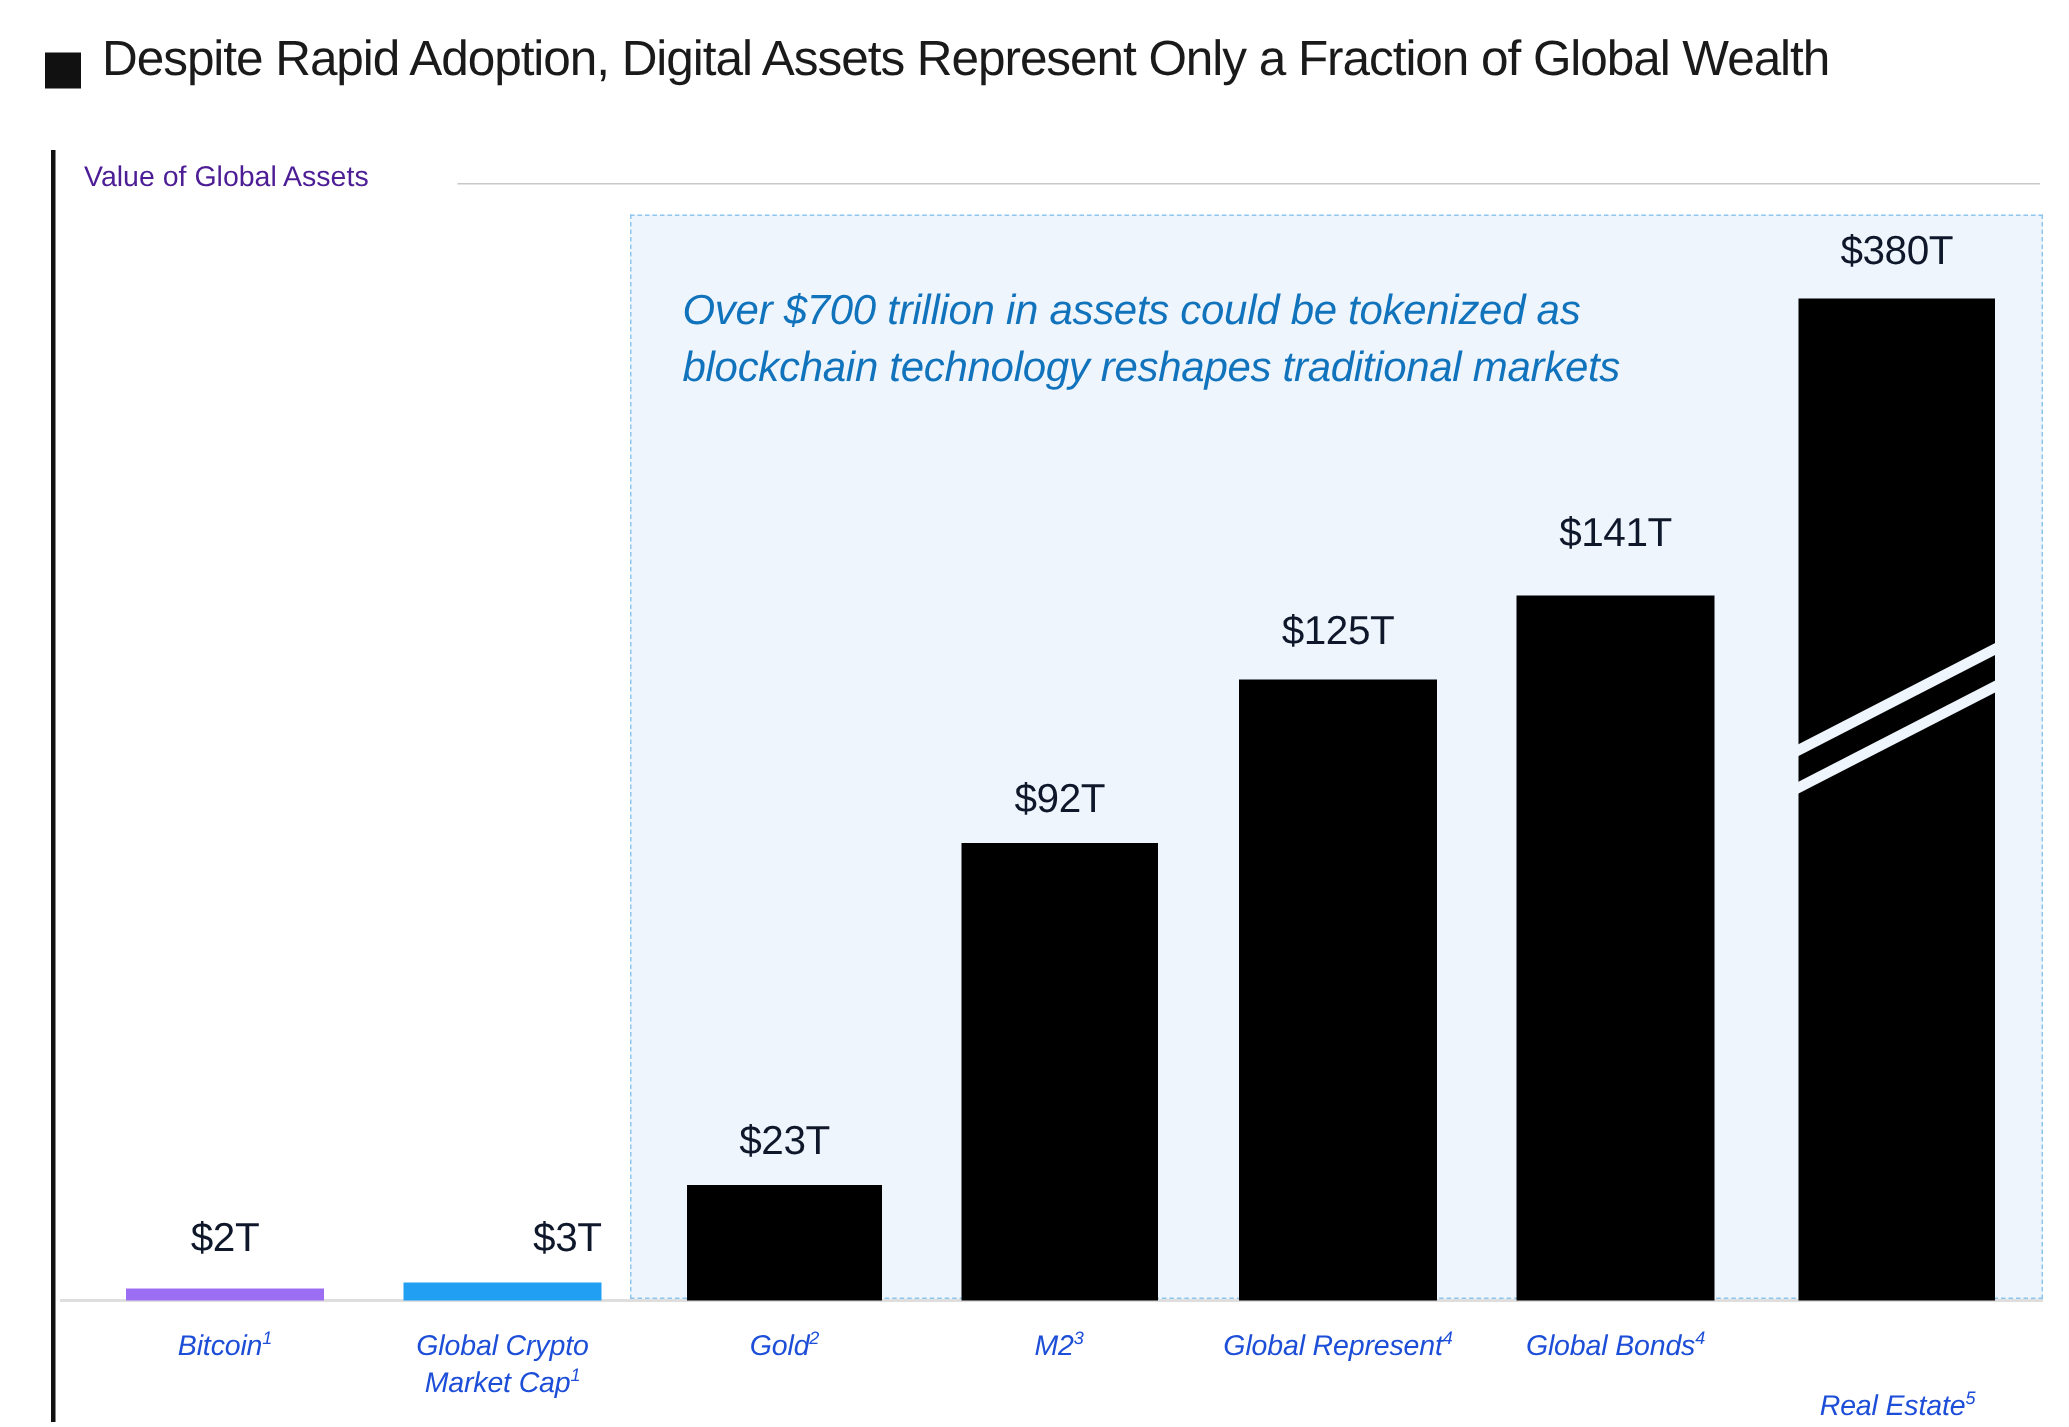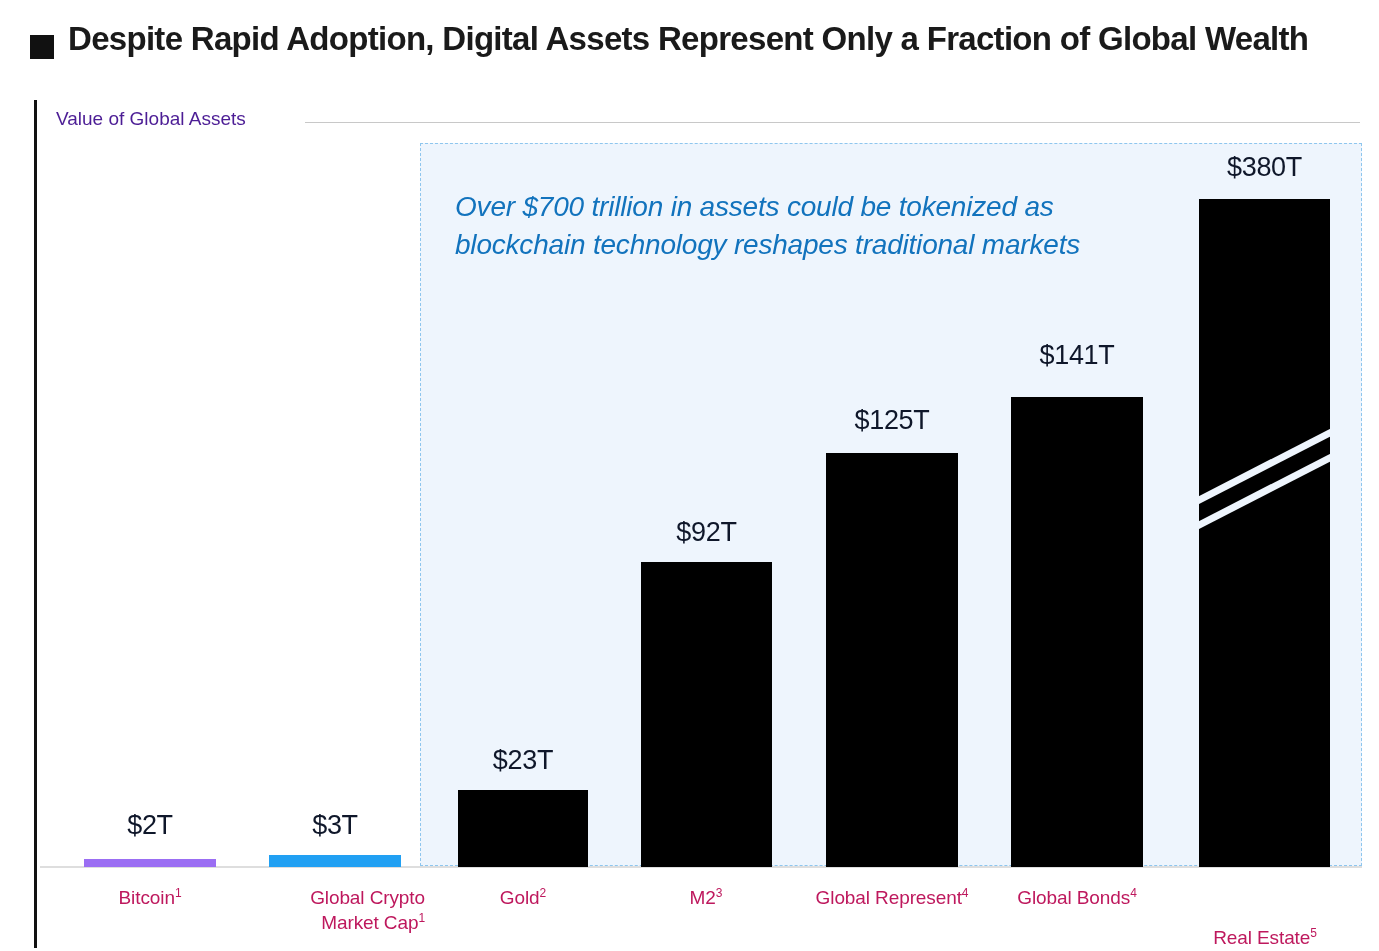--- a/index.html
+++ b/index.html
@@ -30,21 +30,21 @@
     width: 24px;
     height: 24px;
     background: #111111;
   }
   #chart-title {
     position: absolute;
     left: 68px;
     top: 20px;
     width: 1290px;
     font-size: 33px;
-    font-weight: bold;
+    font-weight: normal;
     letter-spacing: -0.7px;
     color: #1a1a1a;
     white-space: nowrap;
   }
 
   
   #left-axis-line {
     position: absolute;
     left: 34px;
     top: 100px;
@@ -119,24 +119,25 @@
     position: absolute;
     font-size: 27px;
     color: #0f172a;
     text-align: center;
     white-space: nowrap;
     letter-spacing: -0.3px;
   }
   .cat-label {
     position: absolute;
     font-size: 19px;
-    color: #be185d;
+    color: #1d4ed8;
     text-align: center;
     line-height: 25px;
     letter-spacing: -0.1px;
+    font-style: italic;
   }
   .cat-label sup {
     font-size: 12px;
     vertical-align: super;
     line-height: 0;
   }
 
   
   #axis-break {
     position: absolute;
@@ -168,22 +169,22 @@
 
 <div id="plot">
 
   <div id="baseline"></div>
 
   <div class="bar" style="left:84px; top:859px; width:132px; height:8px; background:#9b6ef3;"></div>
   <div class="bar-value" style="left:84px; top:810px; width:132px;">$2T</div>
   <div class="cat-label" style="left:60px; top:885px; width:180px;"><span>Bitcoin</span><sup>1</sup></div>
 
   <div class="bar" style="left:269px; top:855px; width:132px; height:12px; background:#21a0f3;"></div>
-  <div class="bar-value" style="left:269px; top:810px; width:132px;">$3T</div>
-  <div class="cat-label" style="left:245px; top:885px; width:180px;text-align:right;"><span>Global Crypto</span><br><span>Market Cap</span><sup>1</sup></div>
+  <div class="bar-value" style="left:269px; top:810px; width:132px;text-align:right;">$3T</div>
+  <div class="cat-label" style="left:245px; top:885px; width:180px;"><span>Global Crypto</span><br><span>Market Cap</span><sup>1</sup></div>
 
   <div class="bar" style="left:458px; top:790px; width:130px; height:77px;"></div>
   <div class="bar-value" style="left:458px; top:745px; width:130px;">$23T</div>
   <div class="cat-label" style="left:433px; top:885px; width:180px;"><span>Gold</span><sup>2</sup></div>
 
   <div class="bar" style="left:641px; top:562px; width:131px; height:305px;"></div>
   <div class="bar-value" style="left:641px; top:517px; width:131px;">$92T</div>
   <div class="cat-label" style="left:616px; top:885px; width:180px;"><span>M2</span><sup>3</sup></div>
 
   <div class="bar" style="left:826px; top:453px; width:132px; height:414px;"></div>

